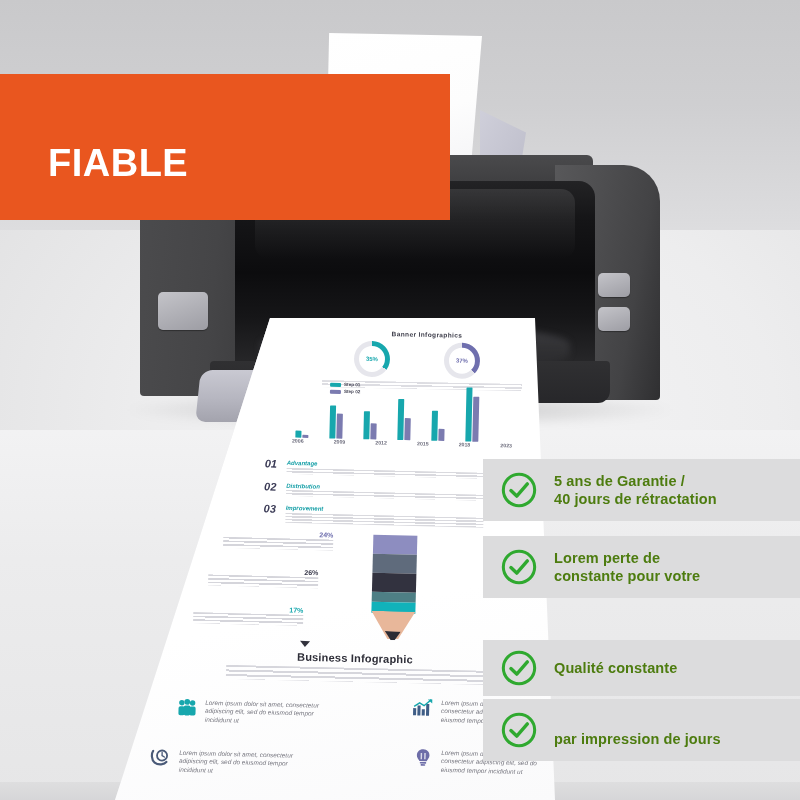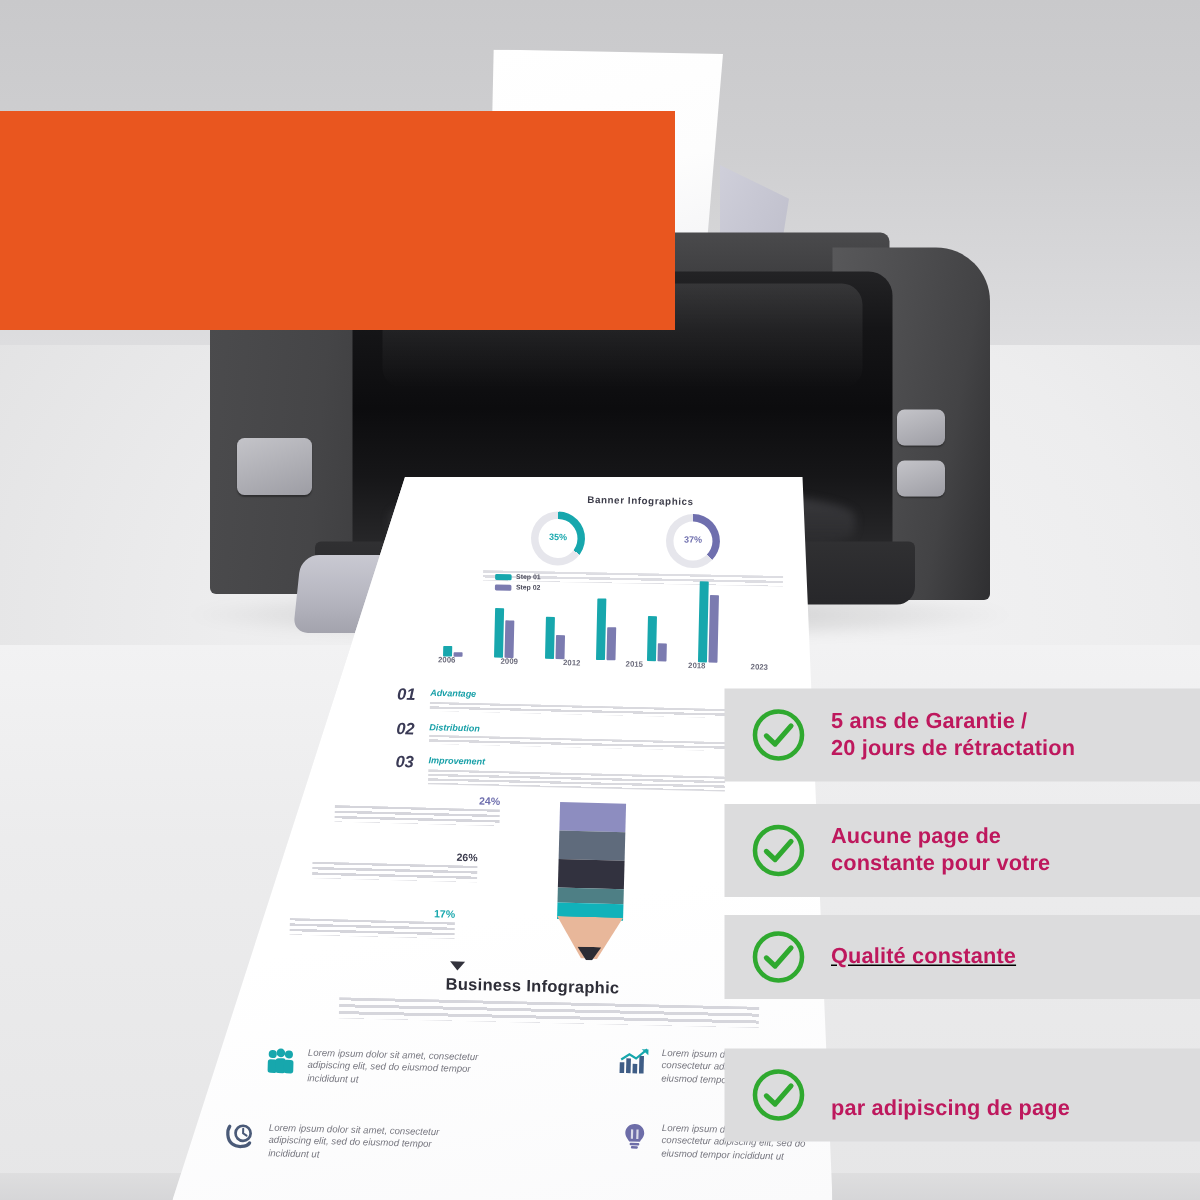--- a/index.html
+++ b/index.html
@@ -198,26 +198,26 @@
   }
 
   
   .card {
     position:absolute; left:483px; width:317px; height:62px;
     background:#dcdcdd;
     display:flex; align-items:center; gap:16px; padding-left:17px;
   }
   .card .chk { width:38px; height:38px; flex:none; }
   .card .ctext {
-    font-size:14.5px; font-weight:bold; line-height:18px; color:#be185d;
+    font-size:14.5px; font-weight:bold; line-height:18px; color:#4d7c0f;
     letter-spacing:.1px;
   }
   .card.c1 { top:459px; }
   .card.c2 { top:536px; }
-  .card.c3 { top:610px; height:56px;text-decoration:underline; }
+  .card.c3 { top:640px; height:56px; }
   .card.c4 { top:699px; }
 </style>
 </head>
 <body>
 
 <div id="stage">
 
   <div class="bg-wall"></div>
   <div class="bg-topdark"></div>
   <div class="bg-floor"></div>
@@ -403,45 +403,46 @@
         <rect x="9.2" y="5" width="1.6" height="7" fill="#ffffff" opacity=".75"></rect>
         <rect x="13.2" y="5" width="1.6" height="7" fill="#ffffff" opacity=".75"></rect>
       </svg>
     </span>
     <span class="ft">Lorem ipsum dolor sit amet, consectetur adipiscing elit, sed do eiusmod tempor incididunt ut</span>
   </div>
 
   <div class="banner">
     <h1>
       <br>
+      <span>FIABLE</span>
     </h1>
   </div>
 
   <div class="card c1">
     <span class="chk">
       <svg viewBox="0 0 40 40" width="38" height="38">
         <circle cx="20" cy="20" r="16.5" fill="none" stroke="#2fa92f" stroke-width="3.2"></circle>
         <path d="M11.5 20.6 L17.6 26.4 L28.8 13.6" fill="none" stroke="#2fa92f" stroke-width="3.6" stroke-linecap="round" stroke-linejoin="round"></path>
       </svg>
     </span>
     <span class="ctext">
       <span>5 ans de Garantie /</span><br>
-      <span>20 jours de rétractation</span>
+      <span>40 jours de rétractation</span>
     </span>
   </div>
 
   <div class="card c2">
     <span class="chk">
       <svg viewBox="0 0 40 40" width="38" height="38">
         <circle cx="20" cy="20" r="16.5" fill="none" stroke="#2fa92f" stroke-width="3.2"></circle>
         <path d="M11.5 20.6 L17.6 26.4 L28.8 13.6" fill="none" stroke="#2fa92f" stroke-width="3.6" stroke-linecap="round" stroke-linejoin="round"></path>
       </svg>
     </span>
     <span class="ctext">
-      <span>Aucune page de</span><br>
+      <span>Lorem perte de</span><br>
       <span>constante pour votre</span>
     </span>
   </div>
 
   <div class="card c3">
     <span class="chk">
       <svg viewBox="0 0 40 40" width="38" height="38">
         <circle cx="20" cy="20" r="16.5" fill="none" stroke="#2fa92f" stroke-width="3.2"></circle>
         <path d="M11.5 20.6 L17.6 26.4 L28.8 13.6" fill="none" stroke="#2fa92f" stroke-width="3.6" stroke-linecap="round" stroke-linejoin="round"></path>
       </svg>
@@ -453,17 +454,17 @@
 
   <div class="card c4">
     <span class="chk">
       <svg viewBox="0 0 40 40" width="38" height="38">
         <circle cx="20" cy="20" r="16.5" fill="none" stroke="#2fa92f" stroke-width="3.2"></circle>
         <path d="M11.5 20.6 L17.6 26.4 L28.8 13.6" fill="none" stroke="#2fa92f" stroke-width="3.6" stroke-linecap="round" stroke-linejoin="round"></path>
       </svg>
     </span>
     <span class="ctext">
       <br>
-      <span>par adipiscing de page</span>
+      <span>par impression de jours</span>
     </span>
   </div>
 
 </div>
 
 </body></html>

